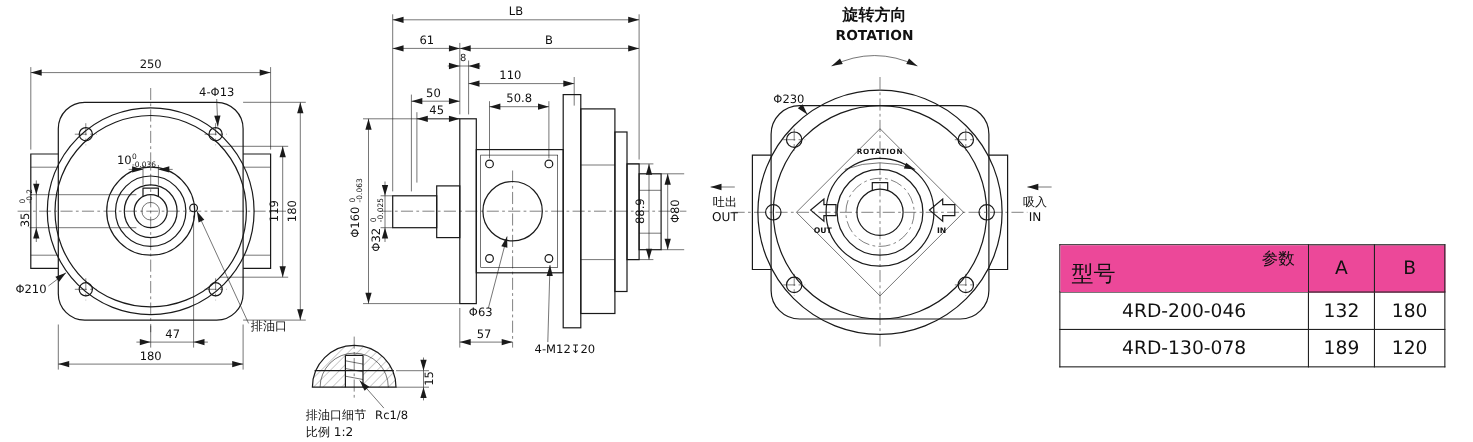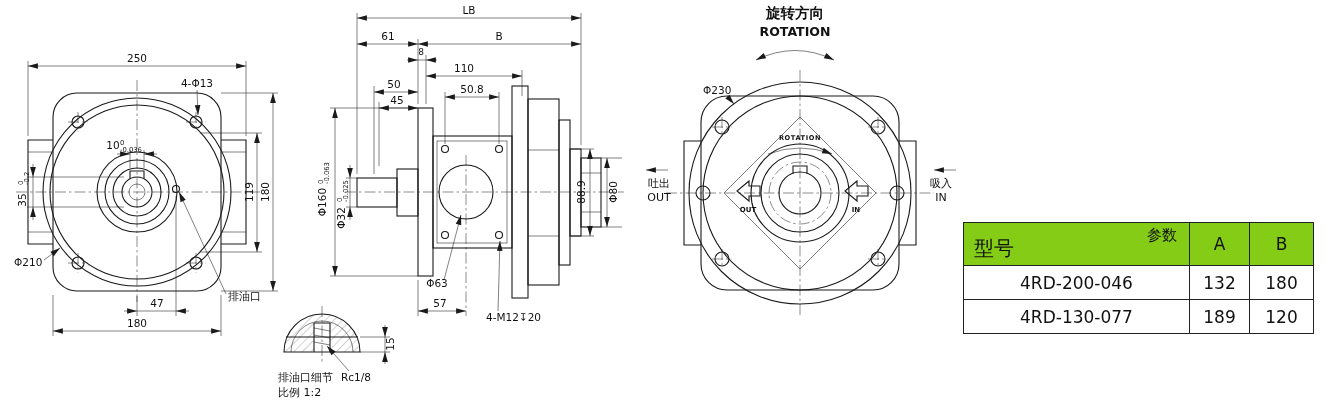--- a/index.html
+++ b/index.html
@@ -19,21 +19,21 @@
   .start{text-anchor:start}
   .ttl{font-size:14.5px;font-weight:bold}
   .ttl2{font-size:12.5px;font-weight:bold}
   .tiny{font-size:6.6px;font-weight:bold;letter-spacing:0.6px}
   .flow{font-size:7px;font-weight:bold}
 
   
   .spec-table{position:absolute;left:963px;top:222px}
   .spec-table table{border-collapse:collapse;font-size:17px;color:#111;background:#fff}
   .spec-table th,.spec-table td{border:1.3px solid #222;text-align:center;font-weight:normal;padding:0}
-  .spec-table .hdr th{height:42px;background:#84cc16}
+  .spec-table .hdr th{height:42px;background:#ec4899}
   .spec-table td{height:33px}
   .col-model{width:225px}
   .col-a{width:59px}
   .col-b{width:63px}
   .diag{position:relative;background-image:linear-gradient(to bottom right,transparent calc(50% - 0.8px),#333 calc(50% - 0.8px),#333 calc(50% + 0.8px),transparent calc(50% + 0.8px)),linear-gradient(#f1f1f1,#f1f1f1)}
   .diag .param{position:absolute;top:3px;right:12px;font-size:15px}
   .diag .model{position:absolute;bottom:3px;left:10px;font-size:20px}
 </style>
 </head>
 <body>
@@ -327,21 +327,21 @@
       </th>
       <th class="col-a">A</th>
       <th class="col-b">B</th>
     </tr>
     <tr>
       <td>4RD-200-046</td>
       <td>132</td>
       <td>180</td>
     </tr>
     <tr>
-      <td>4RD-130-077</td>
+      <td>4RD-130-078</td>
       <td>189</td>
       <td>120</td>
     </tr>
   </tbody>
       </table>
 </div>
 
 </div>
 
 </body></html>

